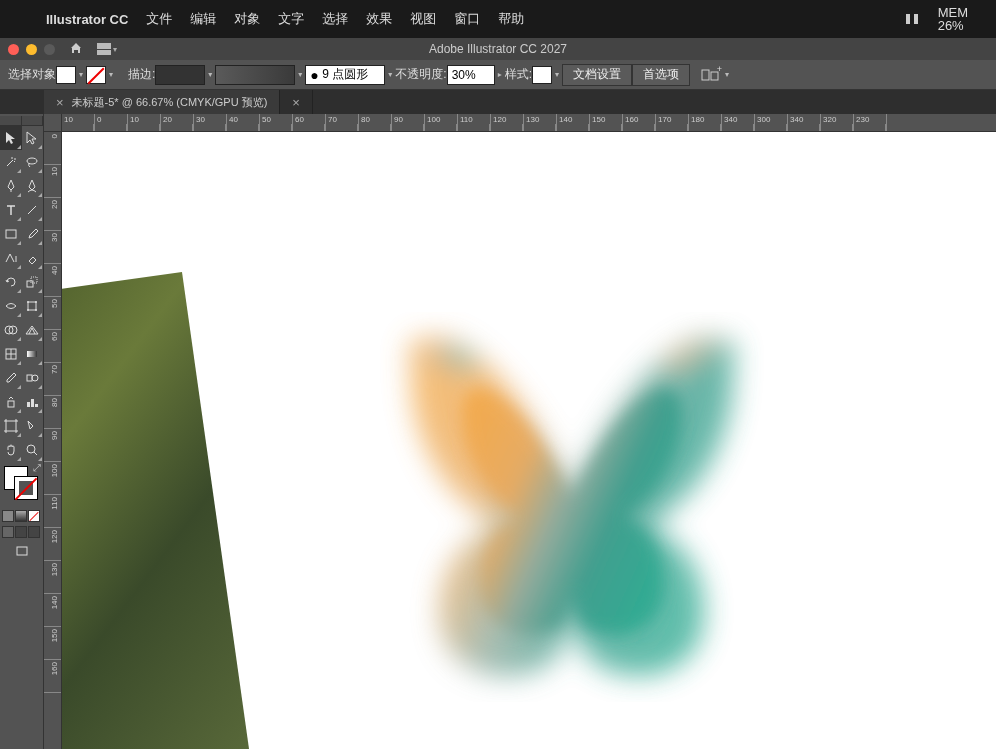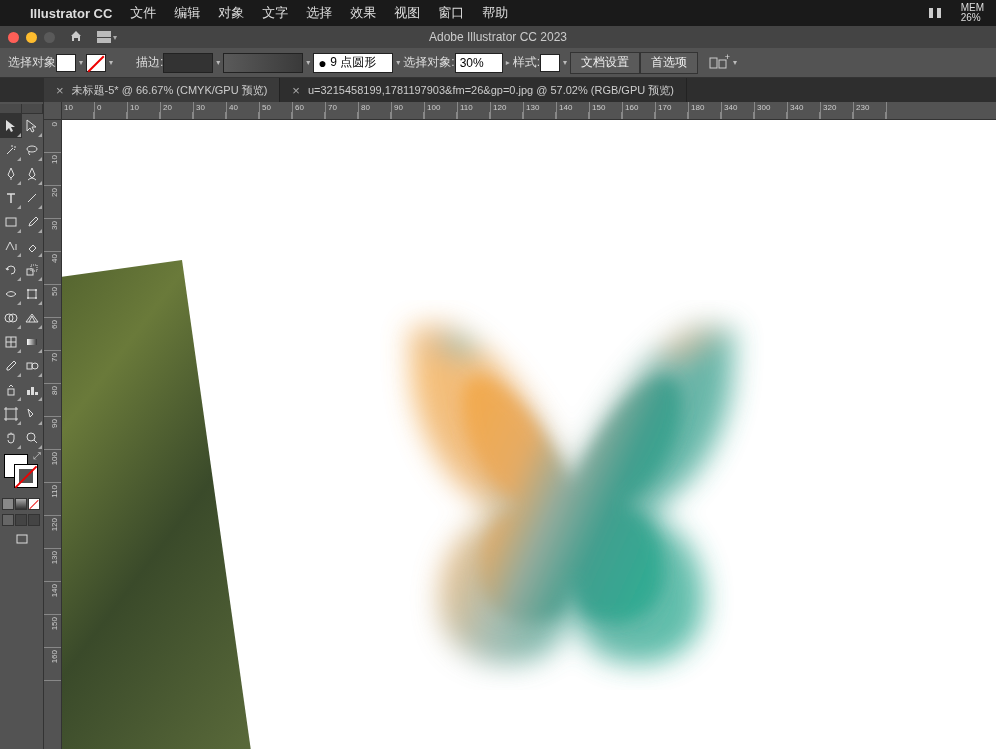--- a/index.html
+++ b/index.html
@@ -1,23 +1,23 @@
 <!DOCTYPE html>
 <html><head>
   <meta charset="utf-8">
   <style>
     * { margin: 0; padding: 0; box-sizing: border-box; font-family: -apple-system, "Helvetica Neue", Arial, sans-serif; }
     body { width: 996px; height: 749px; background: #262626; overflow: hidden; position: relative; }
     
     
-    .mac-menubar { height: 26px; background: #1a1a1a; display: flex; align-items: center; gap: 18px; padding: 0 12px; color: #ddd; font-size: 13px; font-weight: 500; }
+    .mac-menubar { height: 38px; background: #1a1a1a; display: flex; align-items: center; gap: 18px; padding: 0 28px; color: #ddd; font-size: 13px; font-weight: 500; }
     .mac-menubar .apple { font-size: 14px; }
     .mac-menubar .app-name { font-weight: 700; }
     .mac-menubar .spacer { flex: 1; }
-    .mac-menubar .mem { font-size: 10px; line-height: 1; }
+    .mac-menubar .mem { font-size: 13px; line-height: 1; }
     
     
     .app-titlebar { height: 22px; background: #444; display: flex; align-items: center; padding: 0 8px; position: relative; }
     .traffic { display: flex; gap: 7px; align-items: center; }
     .traffic span { width: 11px; height: 11px; border-radius: 50%; display: block; }
     .tl-close { background: #ff5f57; }
     .tl-min { background: #febc2e; }
     .tl-max { background: #5a5a5a; }
     .home-icon { margin-left: 14px; color: #ccc; font-size: 14px; }
     .arrange { margin-left: 14px; display: flex; align-items: center; gap: 2px; }
@@ -130,39 +130,39 @@
         <path d="M7 2 L12 7 L11 7 L11 12 L9 12 L9 9 L5 9 L5 12 L3 12 L3 7 L2 7 Z" fill="#ccc"></path>
       </svg>
   </span>
   <div class="arrange">
     <div class="arrange-box">
         <div></div>
         <div></div>
       </div>
     <span class="arrange-caret">▾</span>
   </div>
-  <span class="app-title">Adobe Illustrator CC 2023</span>
+  <span class="app-title">Adobe Illustrator CC 2027</span>
 </div>
 
 <div class="control-bar">
   <span>选择对象</span>
   <div class="swatch swatch-white"></div>
   <span class="dd">▾</span>
   <div class="swatch swatch-none"></div>
   <span class="dd">▾</span>
-  <span style="margin-left:20px;">描边:</span>
+  <span style="margin-left:12px;">描边:</span>
   <div class="field field-w50"></div>
   <span class="dd">▾</span>
   <div class="brush-preview"></div>
   <span class="dd">▾</span>
   <div class="field field-w80" style="background:#fff;color:#000;">
     <span style="font-size:14px;">●</span>&nbsp;<span>9 点圆形</span>
   </div>
   <span class="dd">▾</span>
-  <span>选择对象:</span>
+  <span>不透明度:</span>
   <input class="opacity-input" value="30%" style="">
   <span class="dd">▸</span>
   <span>样式:</span>
   <div class="swatch swatch-white"></div>
   <span class="dd">▾</span>
   <div class="btn">
       <span>文档设置</span>
     </div>
   <div class="btn">
       <span>首选项</span>
@@ -176,21 +176,20 @@
   <span class="dd">▾</span>
 </div>
 
 <div class="doc-tabs">
   <div class="doc-tab active">
     <span class="close">×</span>
     <span>未标题-5* @ 66.67% (CMYK/GPU 预览)</span>
   </div>
   <div class="doc-tab">
     <span class="close">×</span>
-    <span>u=3215458199,1781197903&amp;fm=26&amp;gp=0.jpg @ 57.02% (RGB/GPU 预览)</span>
   </div>
 </div>
 
 <div class="workspace">
 
   <div class="toolbox">
     <div class="tool-tabs">
         <div></div>
         <div></div>
       </div>

